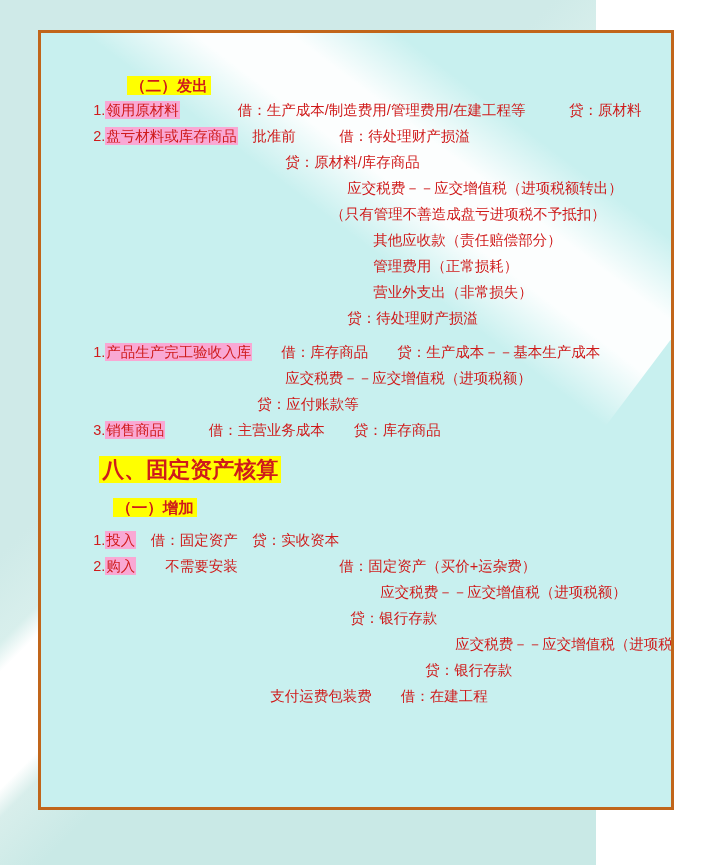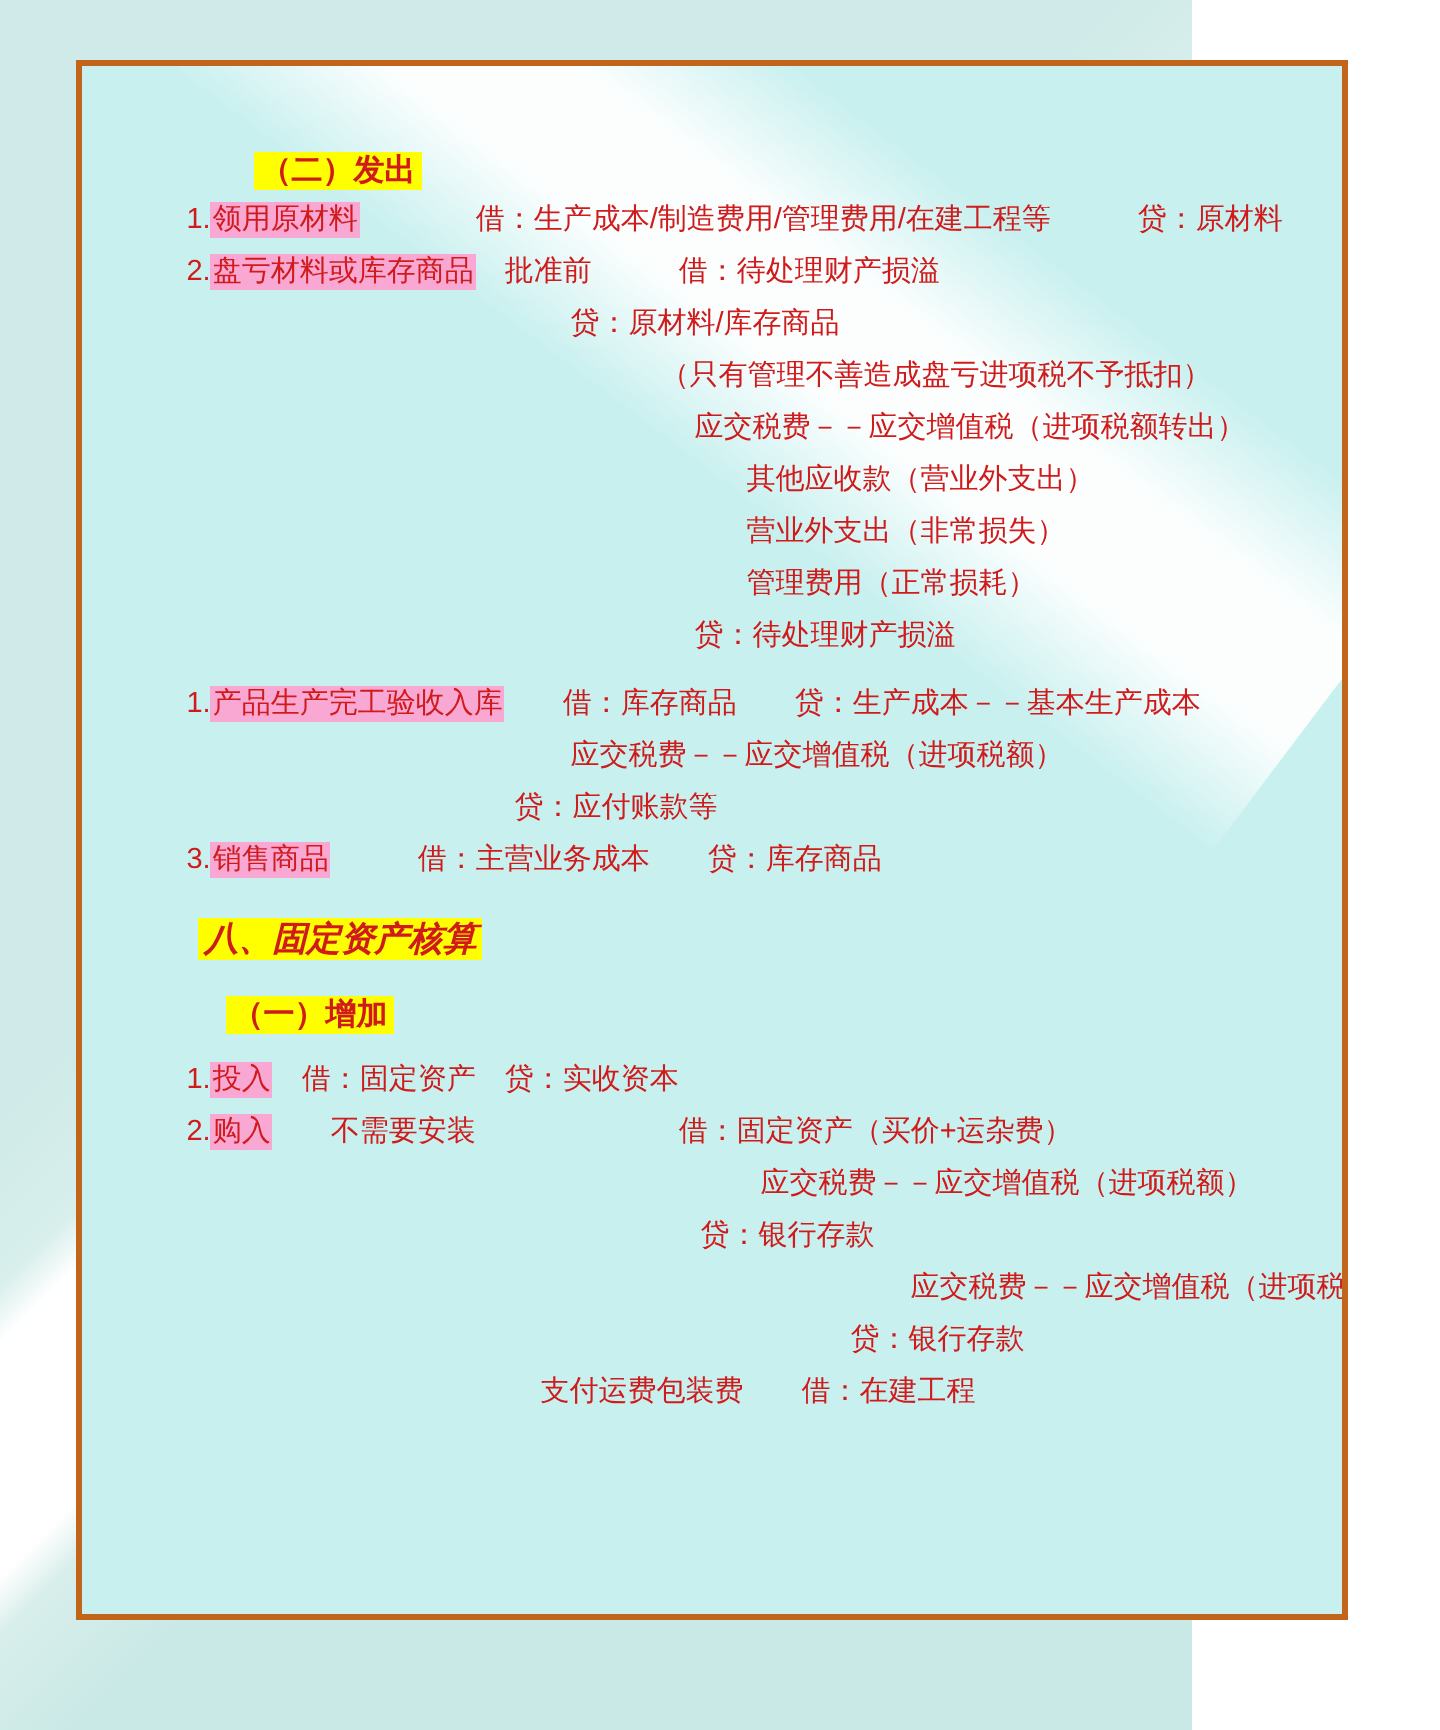--- a/index.html
+++ b/index.html
@@ -62,23 +62,22 @@
   .line.tall { height: 30px; line-height: 30px; }
   .hl-g {
     background: #f9a8d4;
     padding: 1px 1px;
   }
   .hdr-y {
     background: #ffff00;
     padding: 1px 3px;
   }
   .big {
-    font-size: 17px;
+    font-size: 22px;
     font-weight: bold;
-    font-style: italic;
   }
   .mid {
     font-size: 15.5px;
     font-weight: bold;
   }
   .idx { color: #cf1b1b; }
   .spacer8 { height: 8px; }
 </style>
 </head>
 <body>
@@ -96,39 +95,39 @@
       </div>
 
       <div class="line" style="padding-left:8px;">
         <span class="idx">2.</span><span class="hl-g">盘亏材料或库存商品</span><span>　批准前　　　借：待处理财产损溢</span>
       </div>
 
       <div class="line" style="padding-left:200px;">
         <span>贷：原材料/库存商品</span>
       </div>
 
+      <div class="line" style="padding-left:262px;">
+        <span>应交税费－－应交增值税（进项税额转出）</span>
+      </div>
+
       <div class="line" style="padding-left:245px;">
         <span>（只有管理不善造成盘亏进项税不予抵扣）</span>
       </div>
 
-      <div class="line" style="padding-left:262px;">
-        <span>应交税费－－应交增值税（进项税额转出）</span>
-      </div>
-
 
       <div class="line" style="padding-left:288px;">
-        <span>其他应收款（营业外支出）</span>
+        <span>其他应收款（责任赔偿部分）</span>
+      </div>
+
+      <div class="line" style="padding-left:288px;">
+        <span>管理费用（正常损耗）</span>
       </div>
 
       <div class="line" style="padding-left:288px;">
         <span>营业外支出（非常损失）</span>
-      </div>
-
-      <div class="line" style="padding-left:288px;">
-        <span>管理费用（正常损耗）</span>
       </div>
 
       <div class="line" style="padding-left:262px;">
         <span>贷：待处理财产损溢</span>
       </div>
 
       <div class="spacer8"></div>
 
 
       <div class="line" style="padding-left:8px;">

